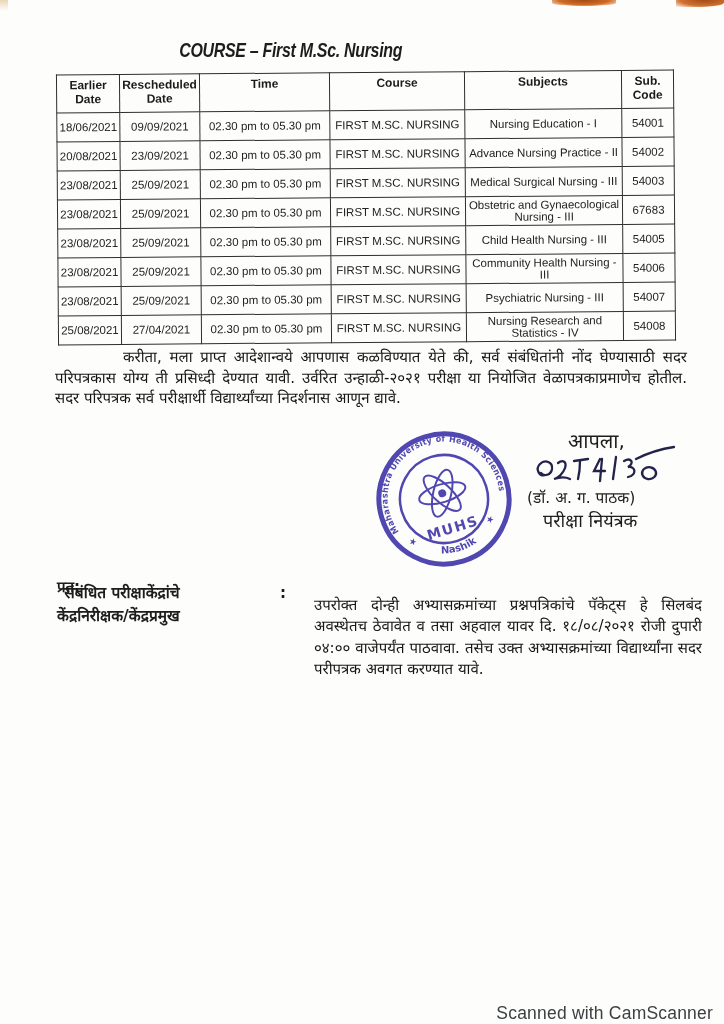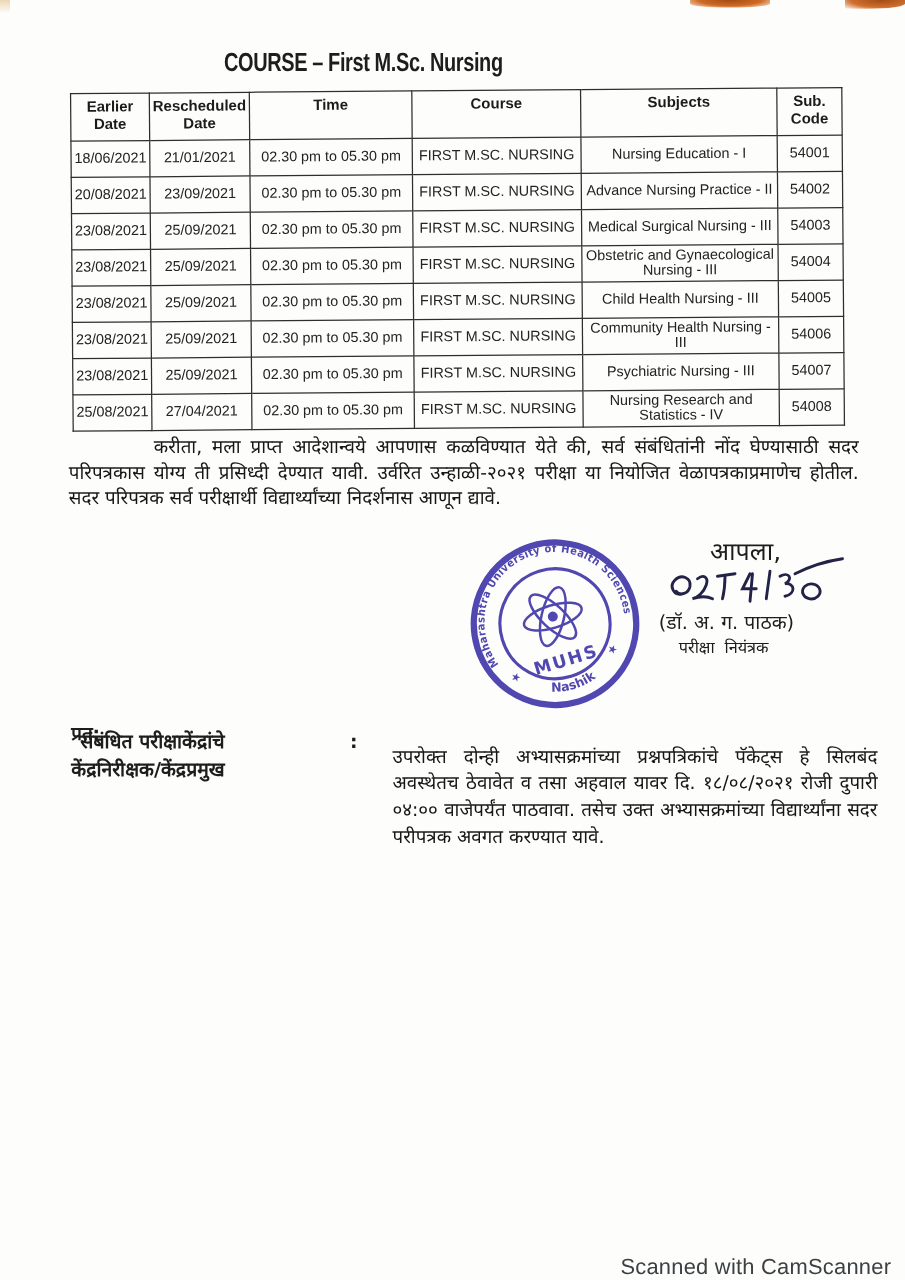--- a/index.html
+++ b/index.html
@@ -11,40 +11,40 @@
   
   .mark { position:absolute; top:0; }
   .mark-corner { left:0; width:8px; height:12px;
     background:linear-gradient(180deg,#d9b87a 0%, rgba(255,255,255,0) 90%); opacity:.55; }
   .mark-mid { left:552px; width:64px; height:6px; border-radius:0 0 60% 60%;
     background:radial-gradient(ellipse at 50% 0%, #a34a14 0%, #cf6a24 55%, rgba(255,255,255,0) 100%); }
   .mark-right { left:676px; width:48px; height:7px; border-radius:0 0 60% 0;
     background:radial-gradient(ellipse at 60% 0%, #a34a14 0%, #d07030 60%, rgba(255,255,255,0) 100%); }
 
   .title { position:absolute; top:38px; left:0; width:582px; margin:0;
-    text-align:center; font-size:21px; font-weight:bold; }
+    text-align:center; font-size:21px; font-weight:bold;font-style:italic; }
   .title span { display:inline-block; transform:scaleX(0.76);
     letter-spacing:-0.4px; font-family:"Liberation Sans", sans-serif; white-space:nowrap; }
 
   table.schedule { position:absolute; left:57px; top:72px; width:617px;
     border-collapse:collapse; transform:rotate(-0.45deg);
     font-family:"Liberation Sans", sans-serif; table-layout:fixed; }
   .schedule th, .schedule td { border:1.5px solid #2e2e2e; text-align:center; }
   .schedule th { font-size:12px; font-weight:bold; padding:3px 2px 6px; vertical-align:top; color:#1b1b1b; }
   .schedule td { font-size:11.5px; padding:2px 2px; vertical-align:middle; height:24px; color:#232323; }
 
   .para { position:absolute; left:55px; top:347px; width:632px; margin:0;
     font-size:15px; line-height:1.38; text-align:justify; text-indent:68px; color:#161616; }
 
   .salutation { position:absolute; left:568px; top:427px; font-size:20px; }
   .stamp { position:absolute; left:364px; top:419px; width:160px; height:160px;
     transform:rotate(-17deg); opacity:0.92; }
   .signature { position:absolute; left:528px; top:441px; }
   .sig-name { position:absolute; left:527px; top:486px; font-size:15.5px; }
-  .sig-desig { position:absolute; left:543px; top:508px; font-size:13px;font-family:Liberation Mono, monospace; }
+  .sig-desig { position:absolute; left:543px; top:508px; font-size:18px; }
 
   .copyto-label { position:absolute; left:57px; top:548px; font-size:15px; font-weight:bold;margin-top:28px; }
   .recipient { position:absolute; left:57px; top:582px; font-size:15.5px; font-weight:bold; line-height:1.5;text-align:right; }
   .colon { position:absolute; left:280px; top:584px; font-size:15px; font-weight:bold; }
   .instructions { position:absolute; left:302px; top:583px; width:388px; margin:12px;
     font-size:15px; line-height:1.42; text-align:justify; color:#161616; }
 
   .camscanner { position:absolute; top:987px; right:11px;
     font-family:"Liberation Sans", sans-serif; font-size:17.5px;
     color:#3c4043; letter-spacing:0.2px;margin-top:16px; }
@@ -75,21 +75,21 @@
         <th>Rescheduled Date</th>
         <th>Time</th>
         <th>Course</th>
         <th>Subjects</th>
         <th>Sub. Code</th>
       </tr>
     </thead>
     <tbody>
         <tr>
           <td>18/06/2021</td>
-          <td>21/01/2021</td>
+          <td>09/09/2021</td>
           <td>02.30 pm to 05.30 pm</td>
           <td>FIRST M.SC. NURSING</td>
           <td>Nursing Education - I</td>
           <td>54001</td>
         </tr>
         <tr>
           <td>20/08/2021</td>
           <td>23/09/2021</td>
           <td>02.30 pm to 05.30 pm</td>
           <td>FIRST M.SC. NURSING</td>
@@ -103,21 +103,21 @@
           <td>FIRST M.SC. NURSING</td>
           <td>Medical Surgical Nursing - III</td>
           <td>54003</td>
         </tr>
         <tr>
           <td>23/08/2021</td>
           <td>25/09/2021</td>
           <td>02.30 pm to 05.30 pm</td>
           <td>FIRST M.SC. NURSING</td>
           <td>Obstetric and Gynaecological Nursing - III</td>
-          <td>54004</td>
+          <td>67683</td>
         </tr>
         <tr>
           <td>23/08/2021</td>
           <td>25/09/2021</td>
           <td>02.30 pm to 05.30 pm</td>
           <td>FIRST M.SC. NURSING</td>
           <td>Child Health Nursing - III</td>
           <td>54005</td>
         </tr>
         <tr>

